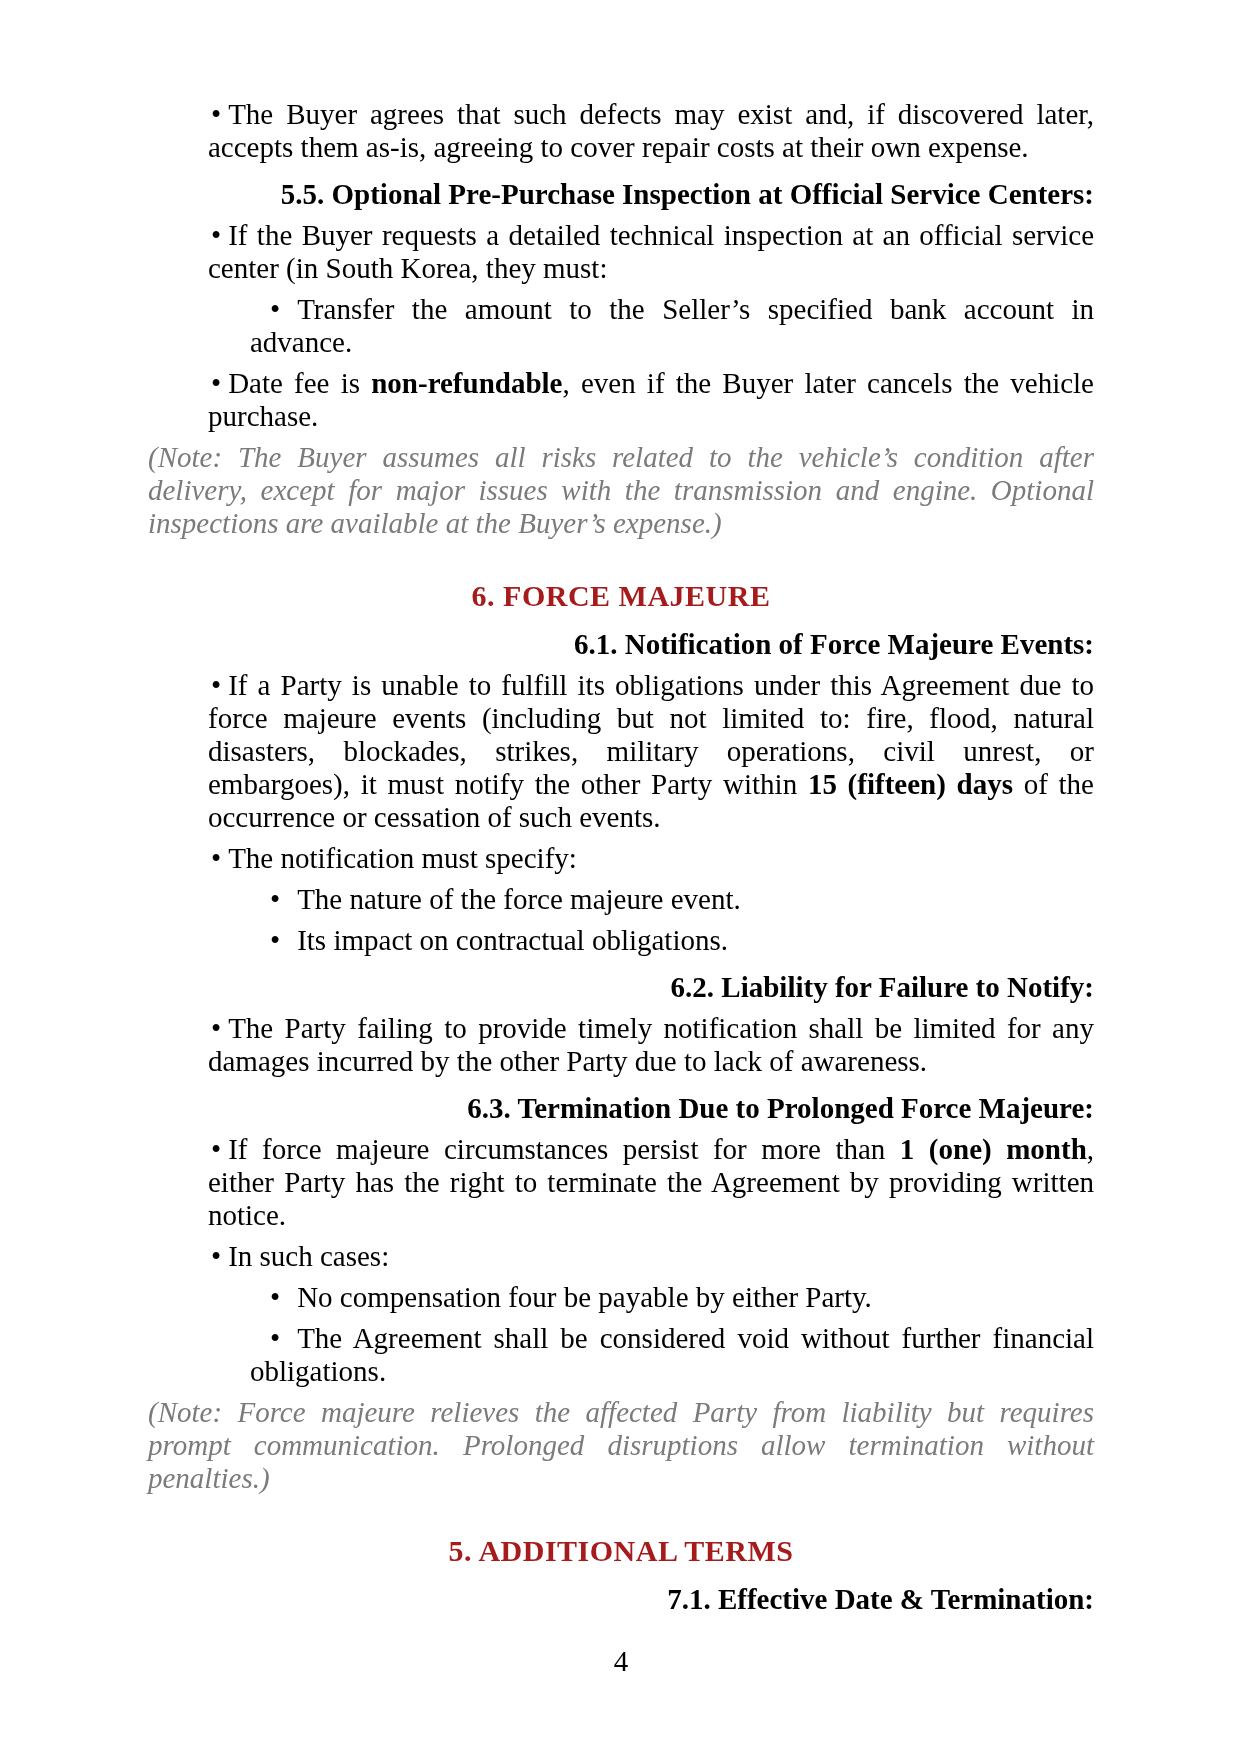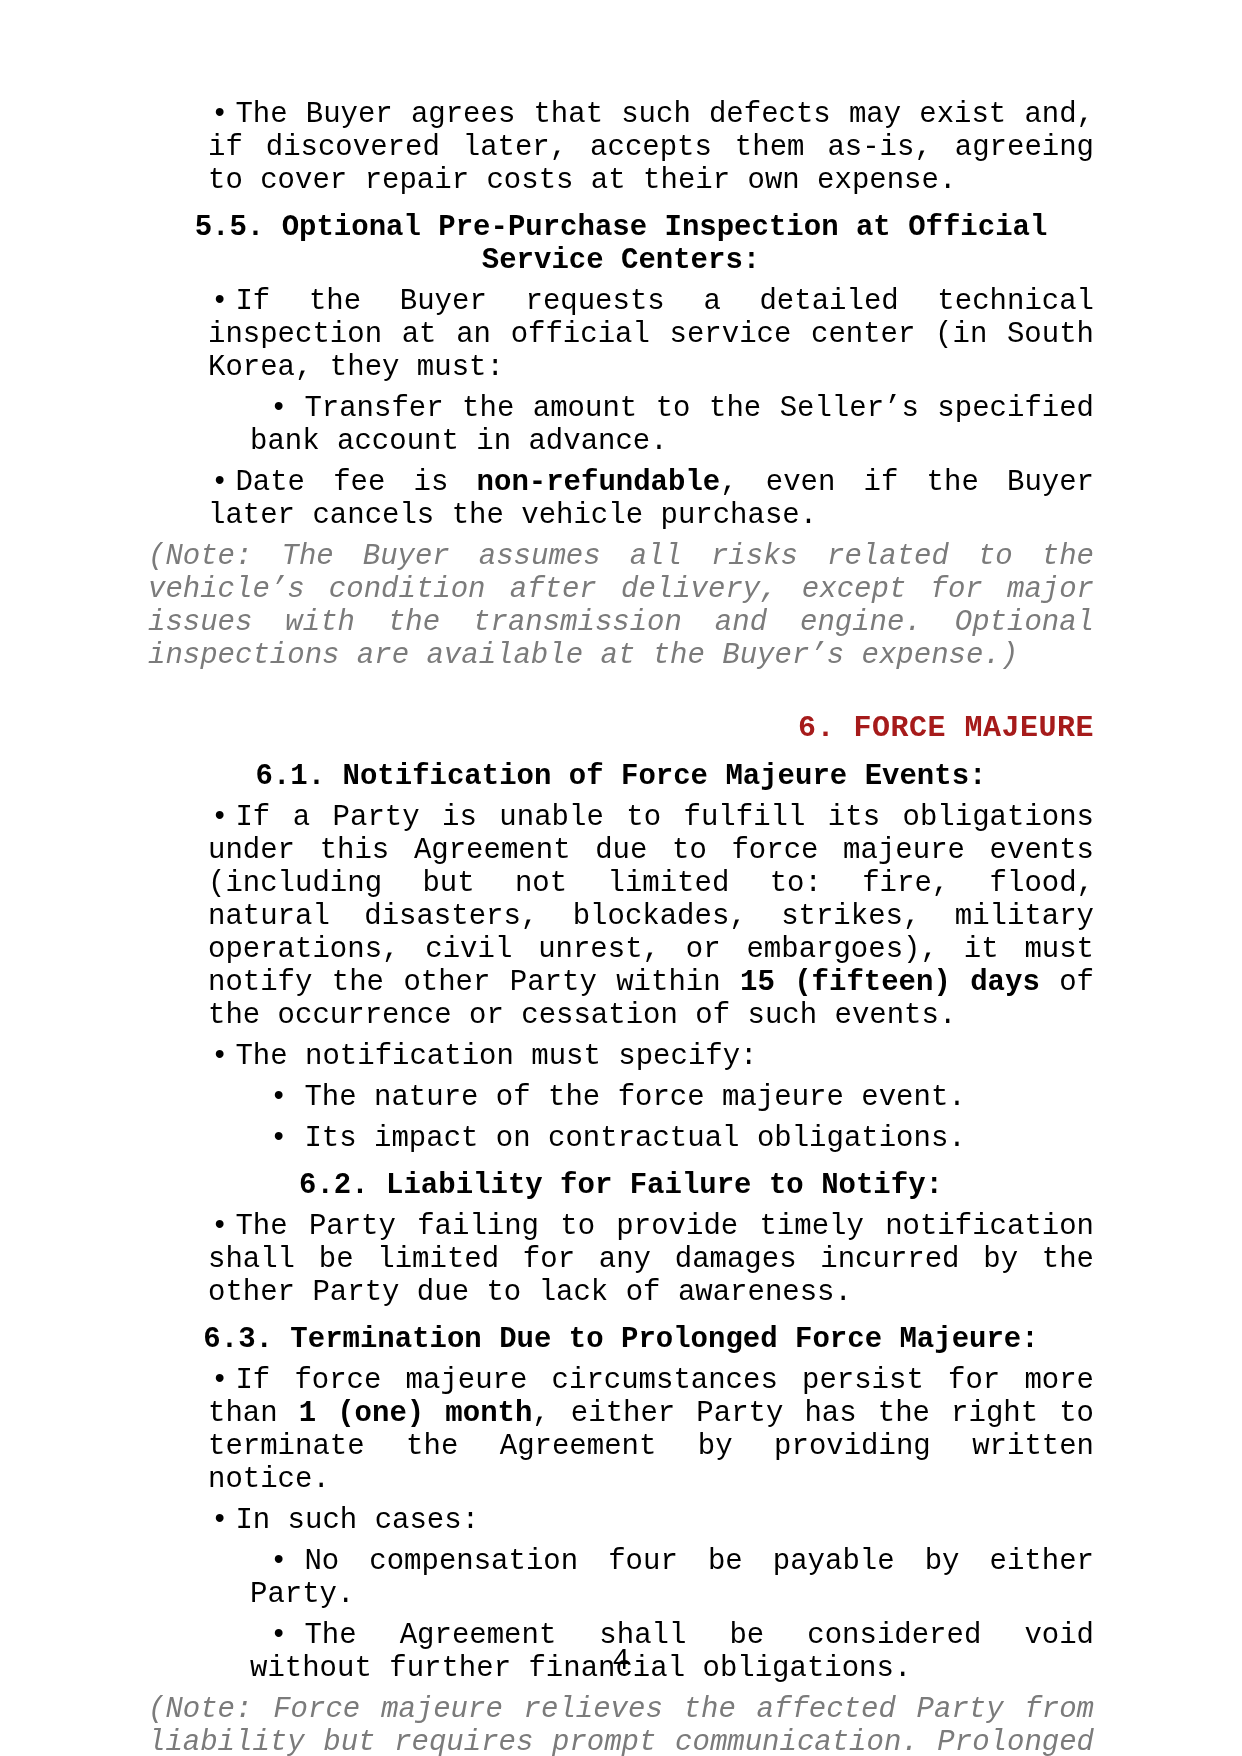--- a/index.html
+++ b/index.html
@@ -2,21 +2,21 @@
 <html style="--accent: #A61B1B; --note: #7B7B7B;"><head>
 <meta charset="utf-8">
 <style>
   * { margin: 0; padding: 0; box-sizing: border-box; }
   html, body { background: #ffffff; }
   .page {
     position: relative;
     width: 1242px;
     height: 1756px;
     background: #ffffff;
-    font-family: Liberation Mono, monospace;
+    font-family: Liberation Serif, serif;
     color: #000000;
     overflow: hidden;
   }
   .content {
     position: absolute;
     left: 148px;
     top: 98px;
     width: 946px;
   }
   .blk {
@@ -25,29 +25,29 @@
     margin-bottom: 8px;
     text-align: justify;
   }
   .bullet-1 { margin-left: 60px; text-indent: 3px; }
   .bullet-1 .marker { margin-right: 7px; }
   .bullet-2 { margin-left: 102px; text-indent: 20px; }
   .bullet-2 .marker { margin-right: 17px; }
   .heading-3 {
     font-weight: bold;
     margin-top: 14px;
-    text-align: center;
+    text-align: right;
   }
   .heading-2 {
     font-weight: bold;
     color: var(--accent, #A61B1B);
     font-size: 30px;
     line-height: 36px;
     margin-top: 38px;
-    text-align: right;
+    text-align: center;
     letter-spacing: 0.5px;
   }
   .note {
     font-style: italic;
     color: var(--note, #7B7B7B);
   }
   .bold { font-weight: bold; }
   .footer {
     position: absolute;
     left: 0;

